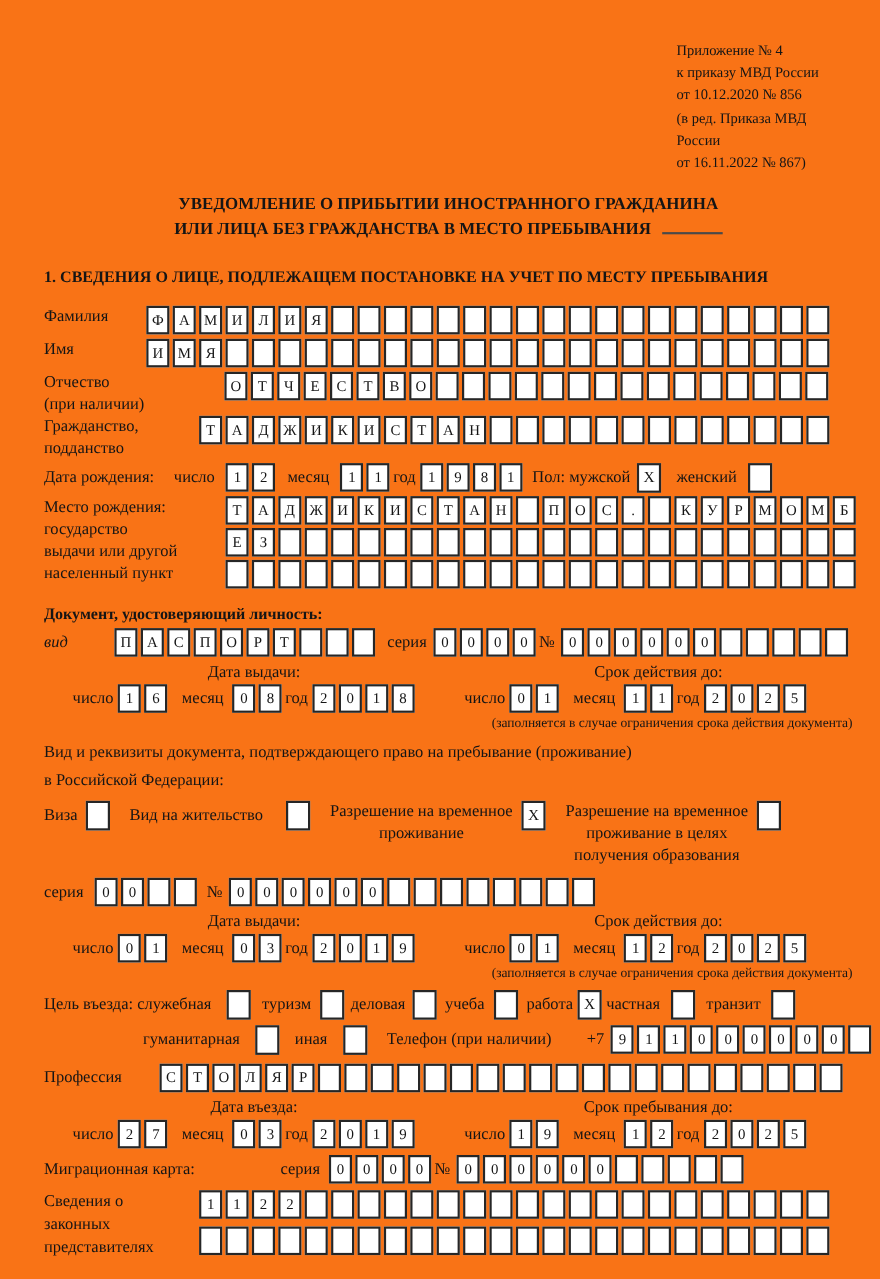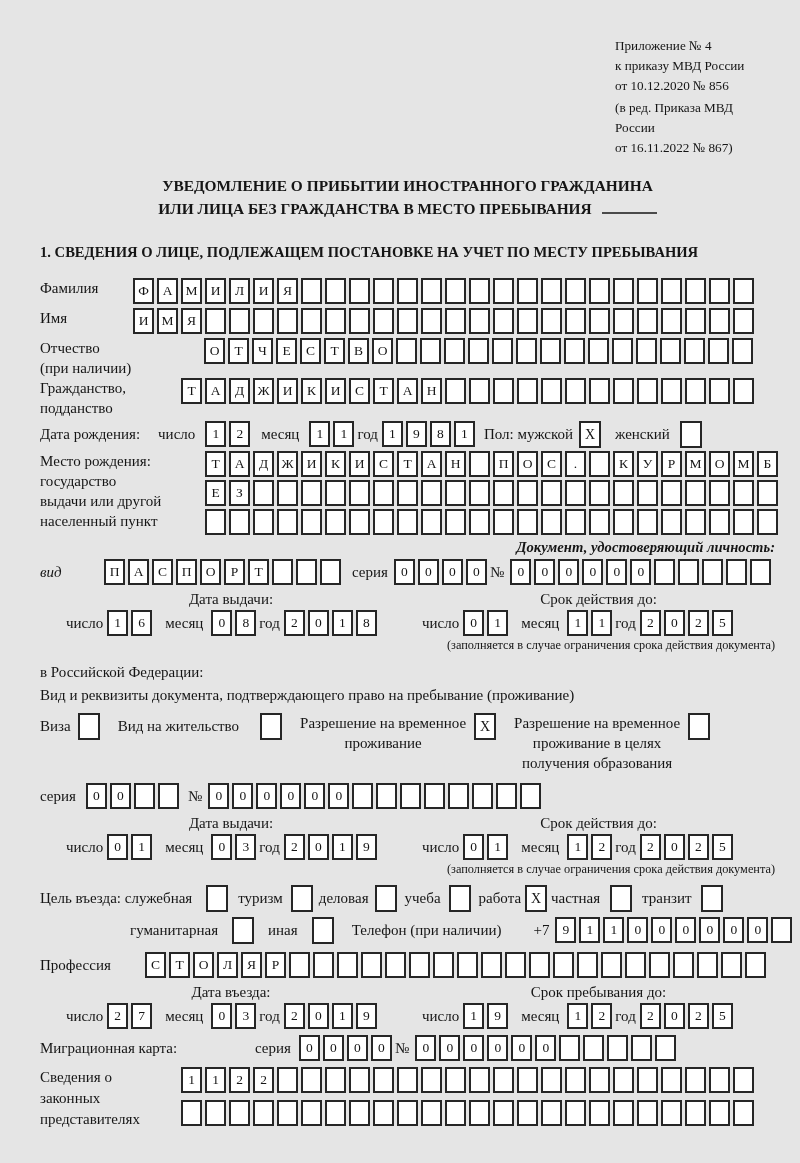--- a/index.html
+++ b/index.html
@@ -1,17 +1,17 @@
 <!DOCTYPE html>
 <html><head>
 <meta charset="utf-8">
 <style>
   html,body{margin:0;padding:0;background:#fff;}
   .page{
-    width:800px;height:1163px;background:#e5e5e5;color:#151515;
+    width:800px;height:1163px;background:#f97316;color:#151515;
     font-family:"Liberation Serif","DejaVu Serif",serif;
     box-sizing:border-box;padding:36px 25px 0 40px;overflow:hidden;position:relative;
   }
   
   .hdr{margin-left:575px;font-size:13.2px;line-height:1.5;}
   .hdr .ed{margin-top:3px;}
   .forma{text-align:right;font-weight:bold;font-size:14.5px;margin-top:16px;letter-spacing:.5px;}
   
   .title{text-align:center;font-weight:bold;font-size:15.4px;line-height:1.5;margin-top:16px;}
   .blankline{display:inline-block;width:55px;height:13px;border-bottom:2px solid #4a4a4a;margin-left:10px;}
@@ -39,21 +39,21 @@
   .w-birthplace{width:165px;}
   .w-vid{width:64px;font-style:italic;}
   .w-prof{width:105px;}
   .w-reprs{width:141px;}
   
   .inlinerow{display:flex;align-items:flex-start;font-size:15px;line-height:26px;}
   .inlinerow .t{flex:none;white-space:nowrap;}
   .sp4{width:4px;flex:none;} .sp6{width:6px;flex:none;} .sp8{width:8px;flex:none;}
   .sp10{width:10px;flex:none;} .sp14{width:14px;flex:none;} .sp18{width:18px;flex:none;}
   
-  .dochead{text-align:right;font-weight:bold;font-size:14.6px;margin-top:4px;font-style:italic;}
+  .dochead{text-align:left;font-weight:bold;font-size:14.6px;margin-top:16px;}
   
   .dates{display:flex;margin-top:6px;}
   .dcol-l{width:382px;flex:none;}
   .dcol-r{flex:1;}
   .dhead{text-align:center;font-size:15px;}
   .dline{display:flex;align-items:flex-start;font-size:15px;line-height:26px;margin-top:2px;}
   .dcol-l .dline{padding-left:26px;}
   .dfoot{font-size:12.3px;text-align:right;margin-top:2px;white-space:nowrap;}
   .para{font-size:15px;line-height:23px;margin-top:8px;}
   
@@ -190,22 +190,22 @@
         <span class="boxes"><span class="cb">1</span><span class="cb">1</span></span>
         <span class="t">год</span>
           <span class="sp4"></span>
         <span class="boxes"><span class="cb">2</span><span class="cb">0</span><span class="cb">2</span><span class="cb">5</span></span>
       </div>
       <div class="dfoot">(заполняется в случае ограничения срока действия документа)</div>
     </div>
   </div>
 
   <div class="para">
+    <div>Вид и реквизиты документа, подтверждающего право на пребывание (проживание)</div>
     <div style="margin-top:3px;">в Российской Федерации:</div>
-    <div>Вид и реквизиты документа, подтверждающего право на пребывание (проживание)</div>
   </div>
 
   <div class="visarow">
     <span class="pair">
       <span class="pl">Виза</span>
       <span class="ckb"></span>
     </span>
     <span class="sp18"></span>
     <span class="pair">
       <span class="pl">Вид на жительство</span>

